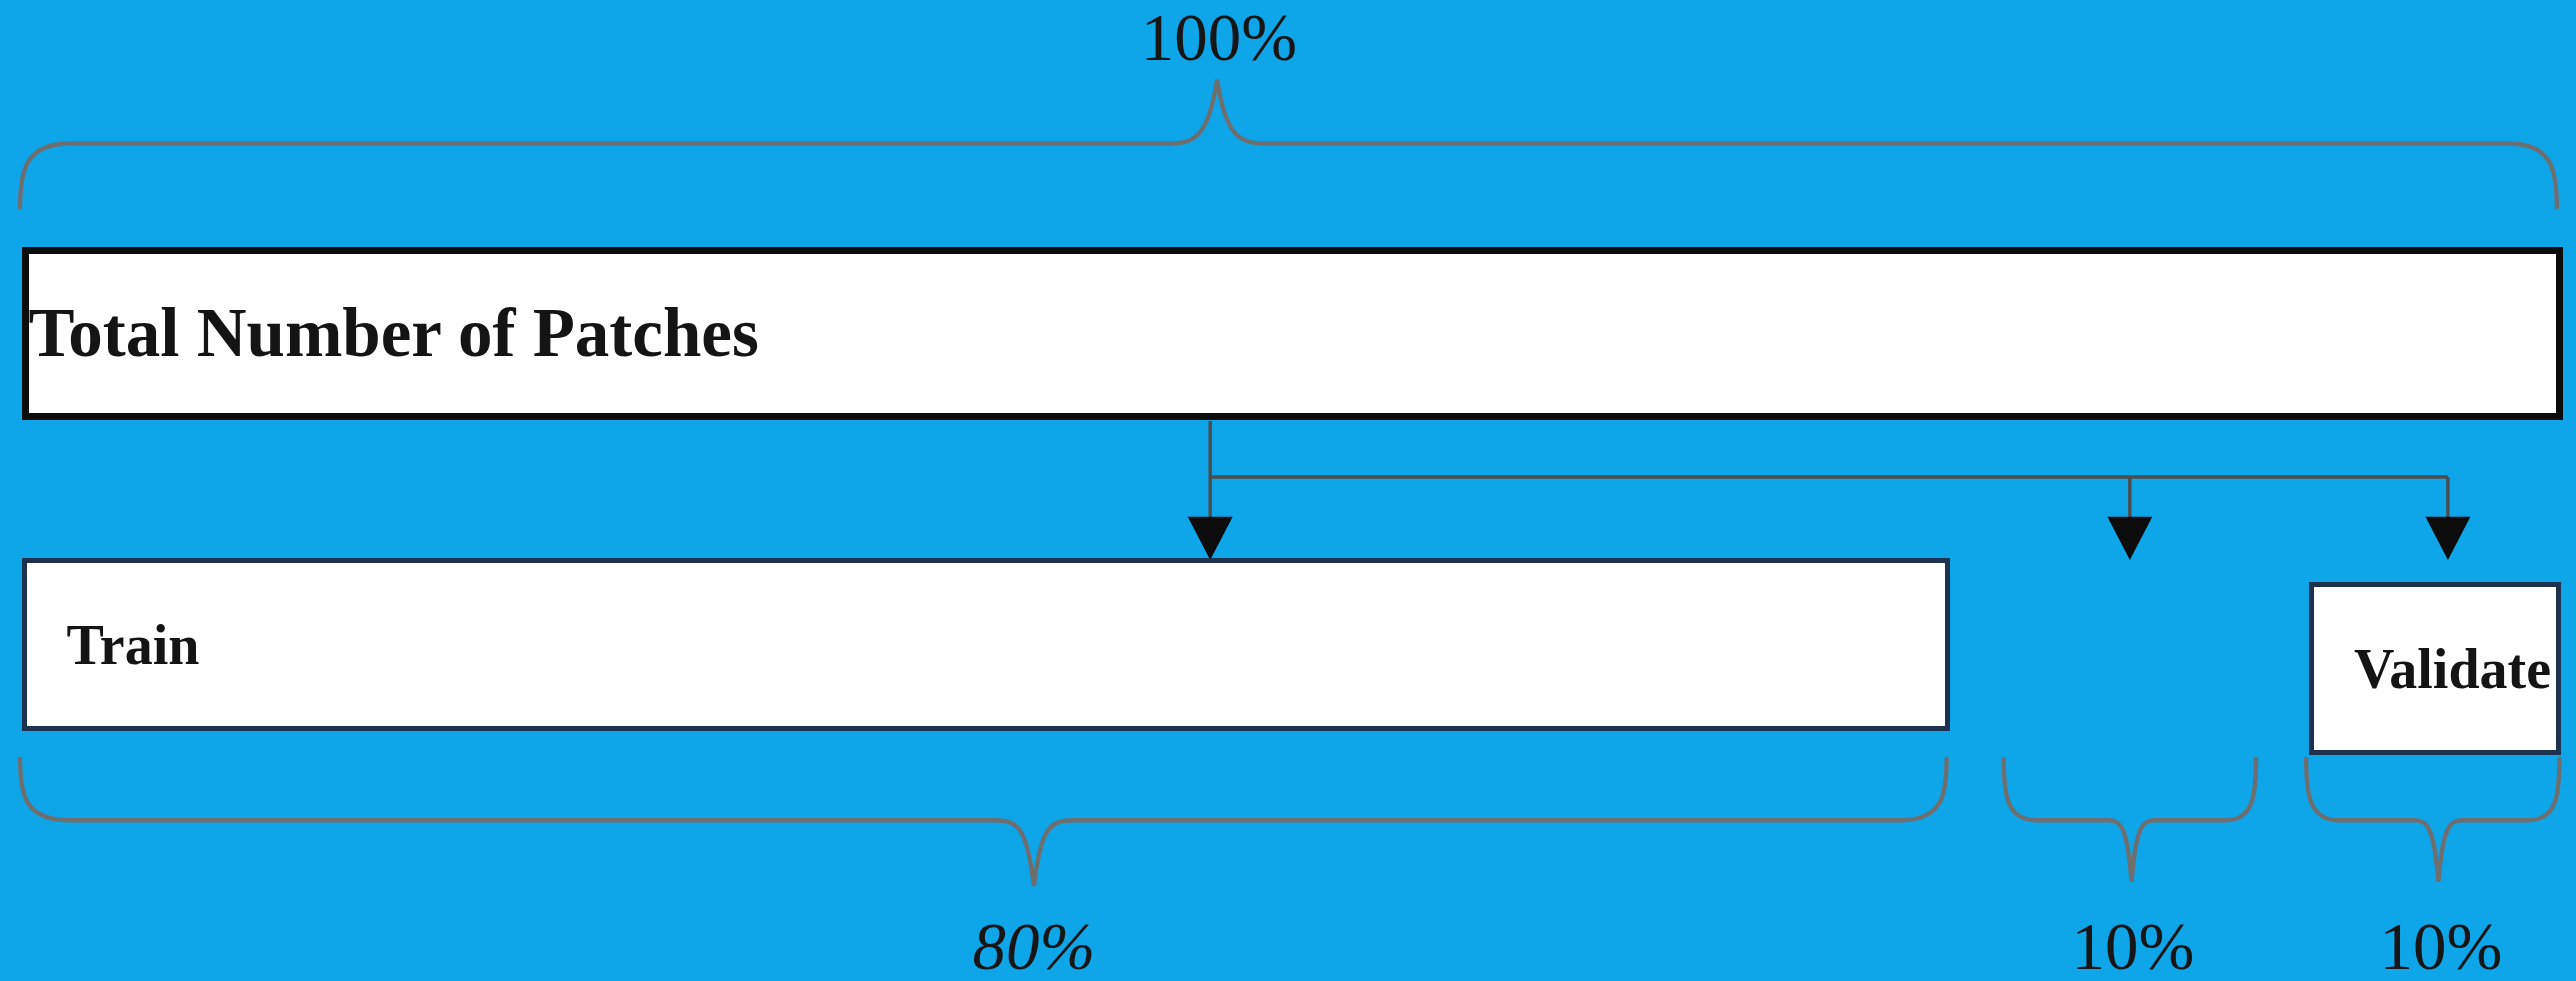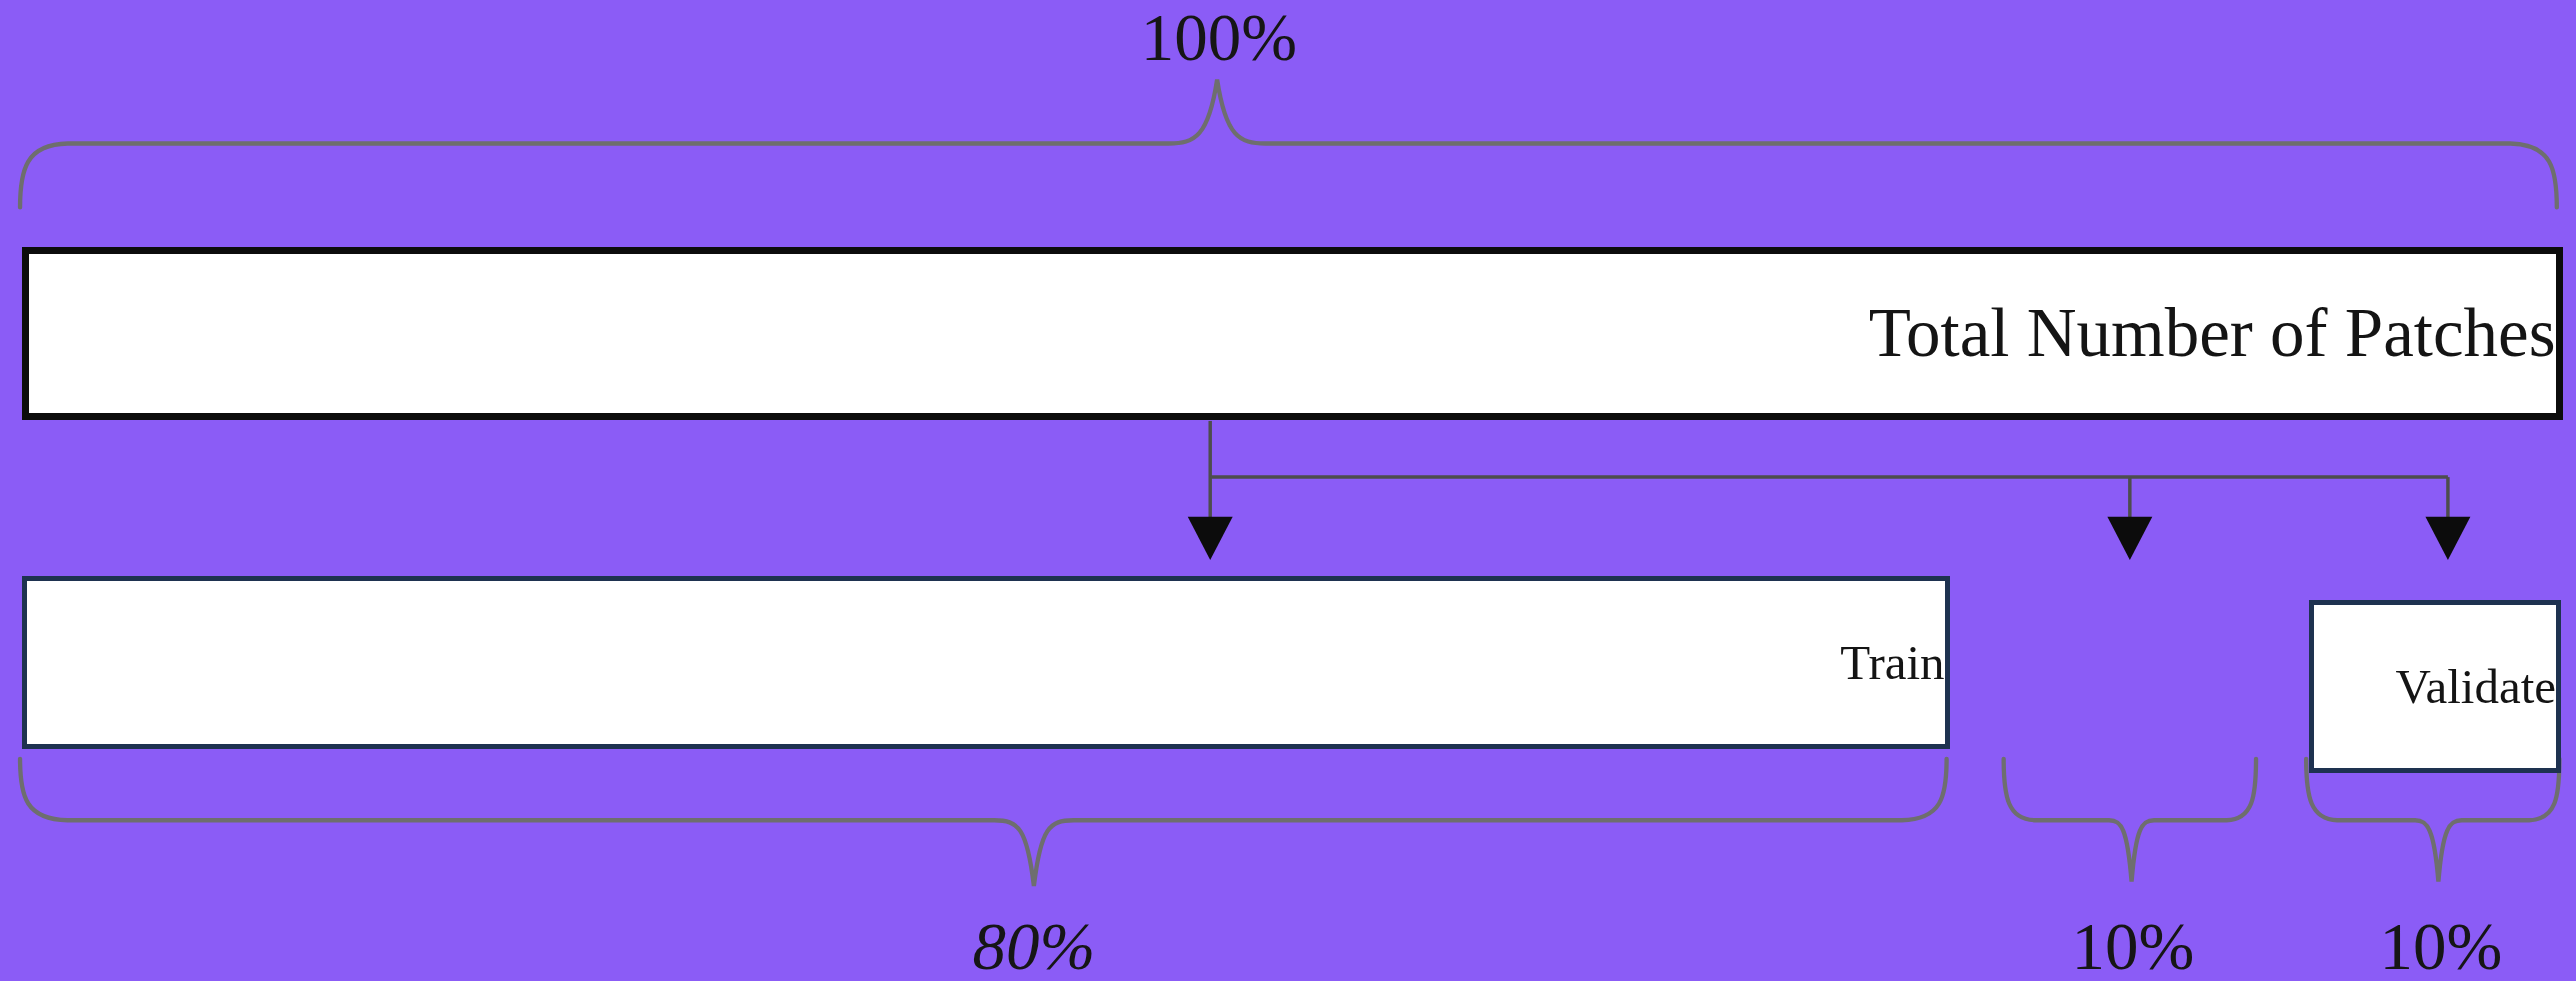--- a/index.html
+++ b/index.html
@@ -4,21 +4,21 @@
 <style>
   html, body {
     margin: 0;
     padding: 0;
     background: #ffffff;
   }
   .canvas {
     position: relative;
     width: 2576px;
     height: 981px;
-    background: #8b5cf6;
+    background: #0ea5e9;
     font-family: "Liberation Serif", "DejaVu Serif", serif;
     color: #141414;
     overflow: hidden;
   }
   .lines-svg {
     position: absolute;
     left: 0; top: 0;
     width: 2576px;
     height: 981px;
   }
@@ -36,36 +36,38 @@
   .arrowhead {
     fill: #0c0c0c;
     stroke: none;
   }
   .box {
     position: absolute;
     box-sizing: border-box;
     background: #ffffff;
     display: flex;
     align-items: center;
-    justify-content: flex-end;
+    justify-content: flex-start;
     text-align: center;
+    font-weight: bold;
   }
   .box-main {
     left: 21.6px;
     top: 247px;
     width: 2541px;
     height: 173px;
     border: 7px solid #0c0c0c;
     font-size: 69px;
   }
   .box-split {
-    top: 576px;
+    top: 558px;
     height: 173px;
     border: 5.2px solid #1e3250;
-    font-size: 49px;
+    font-size: 56px;
+    padding-left: 40px;
   }
   .box-train    { left: 21.6px;   width: 1928px; }
   .box-test     { left: 1999px; width: 259px;  }
   .box-validate { left: 2309px; width: 252px; margin-top: 24px;  }
   .pct {
     position: absolute;
     transform: translateX(-50%);
     font-size: 67px;
     line-height: 1;
     white-space: nowrap;

